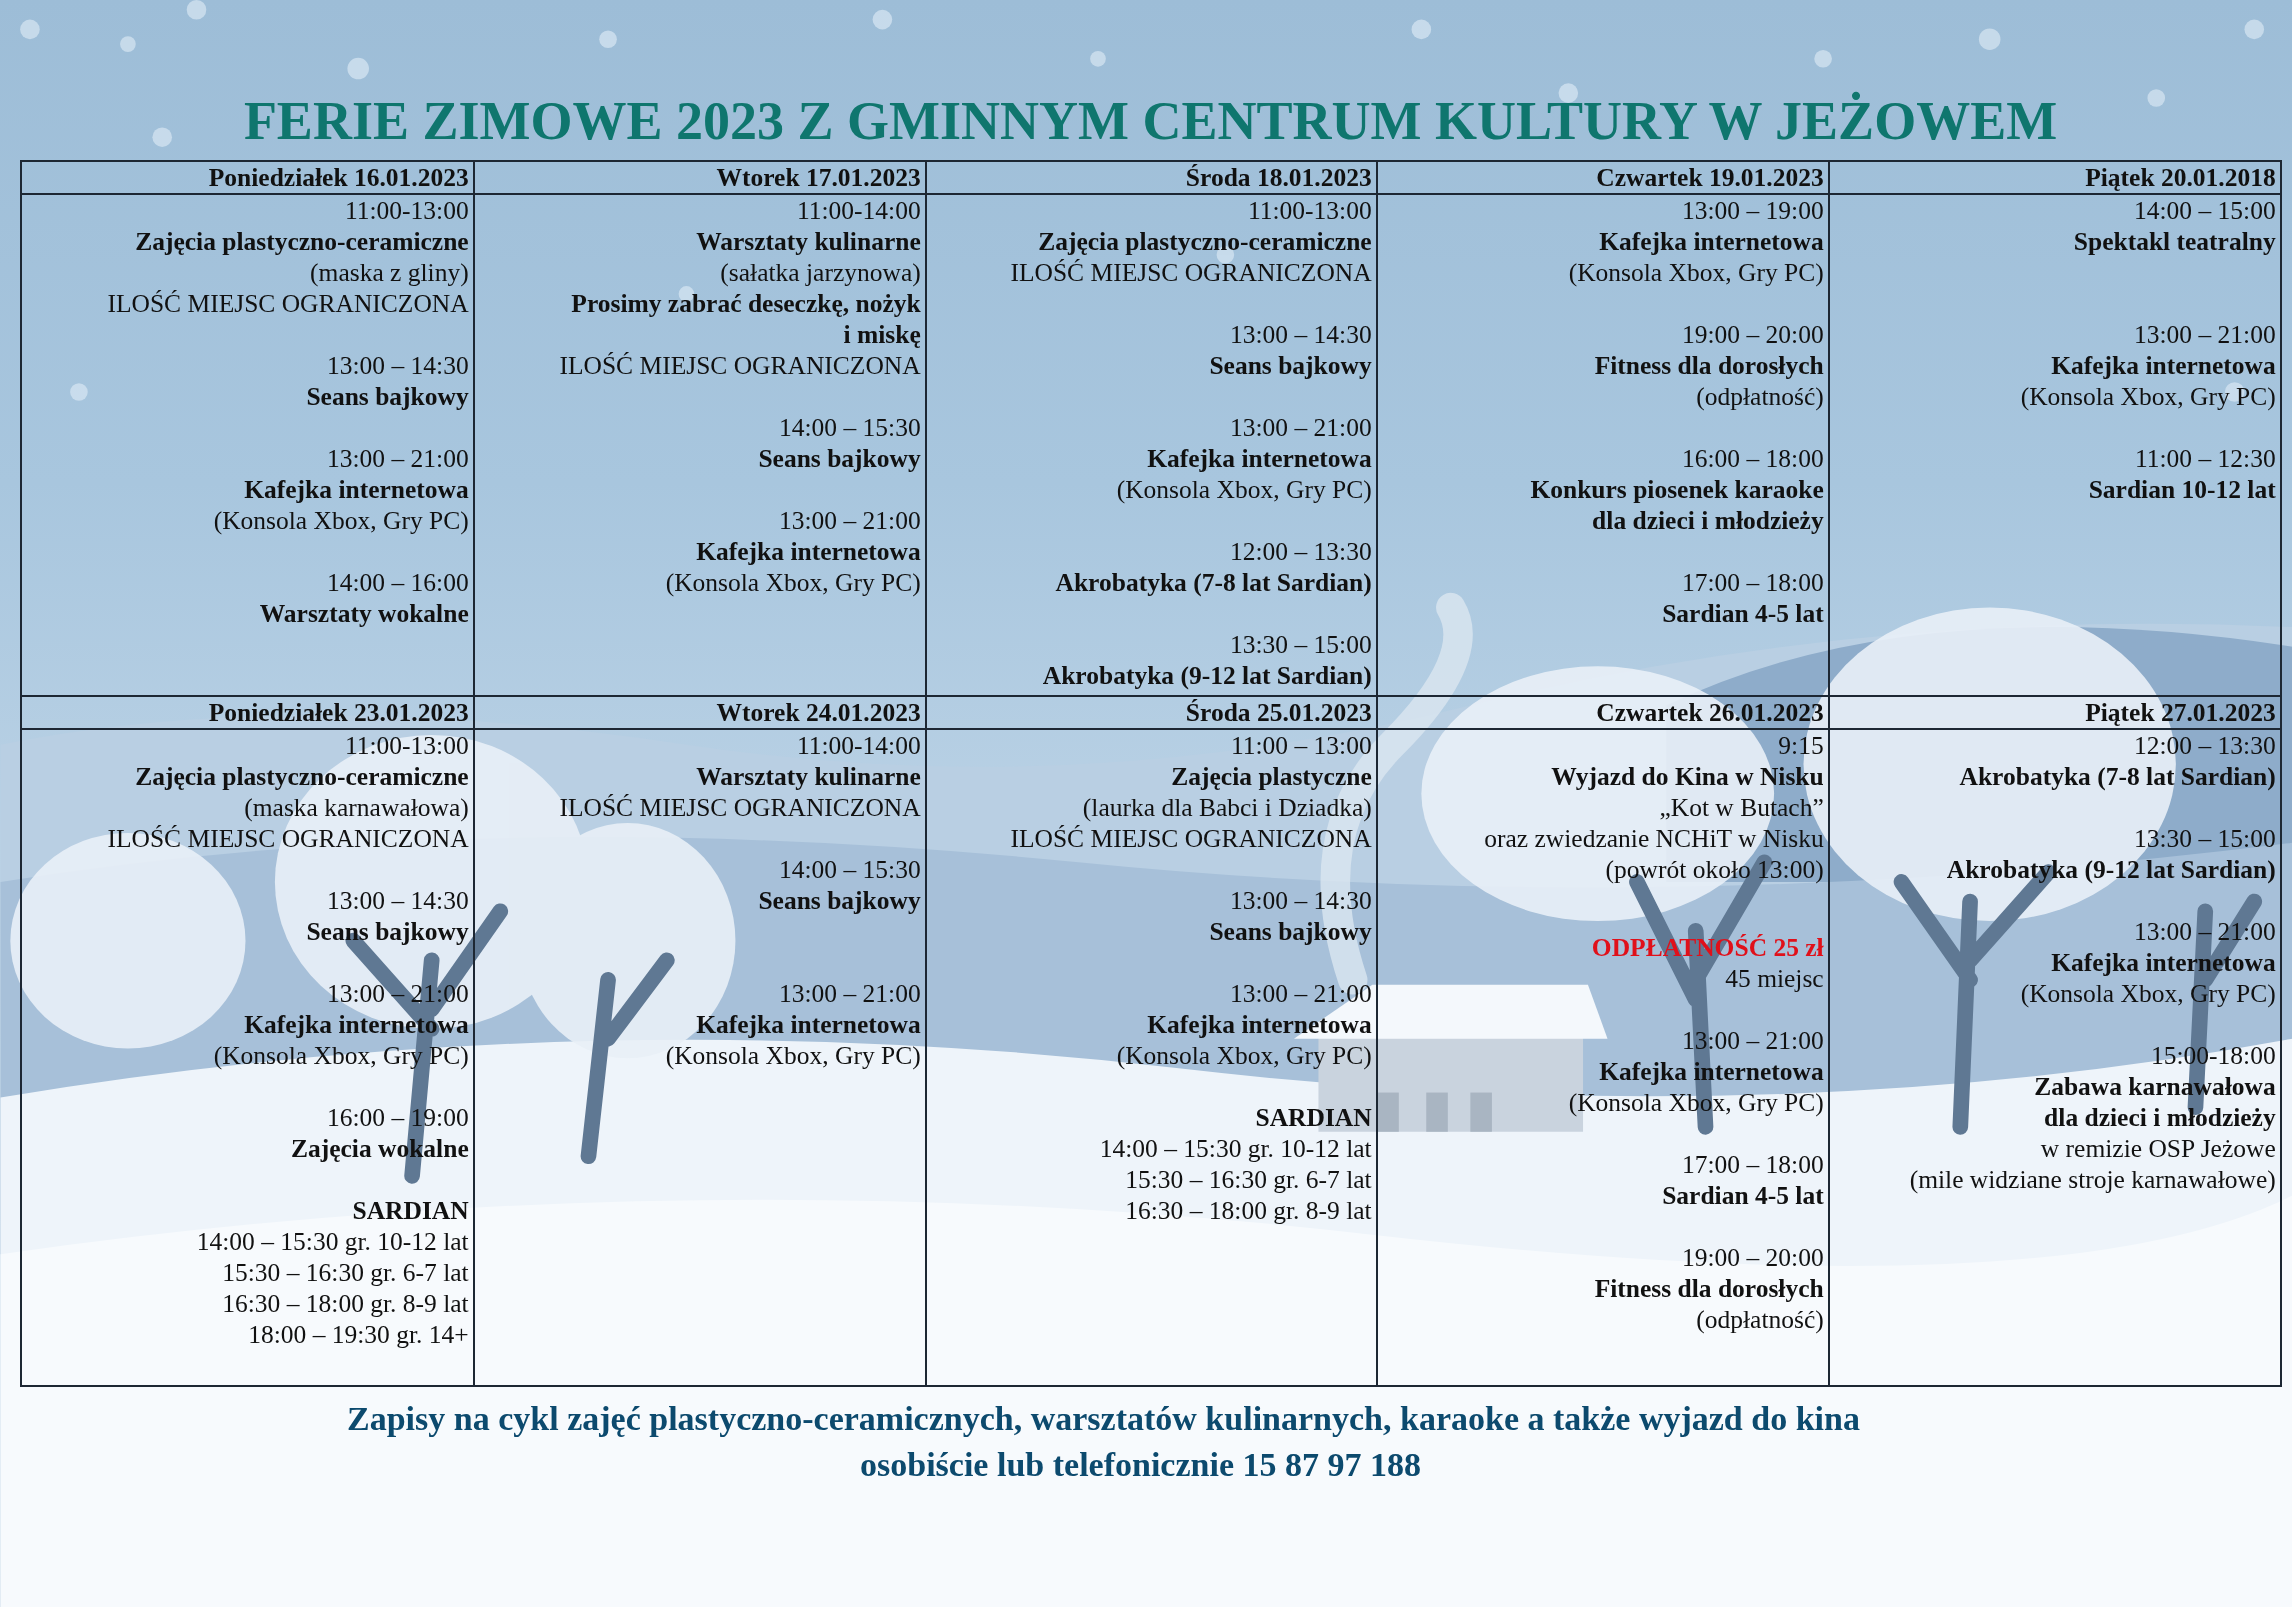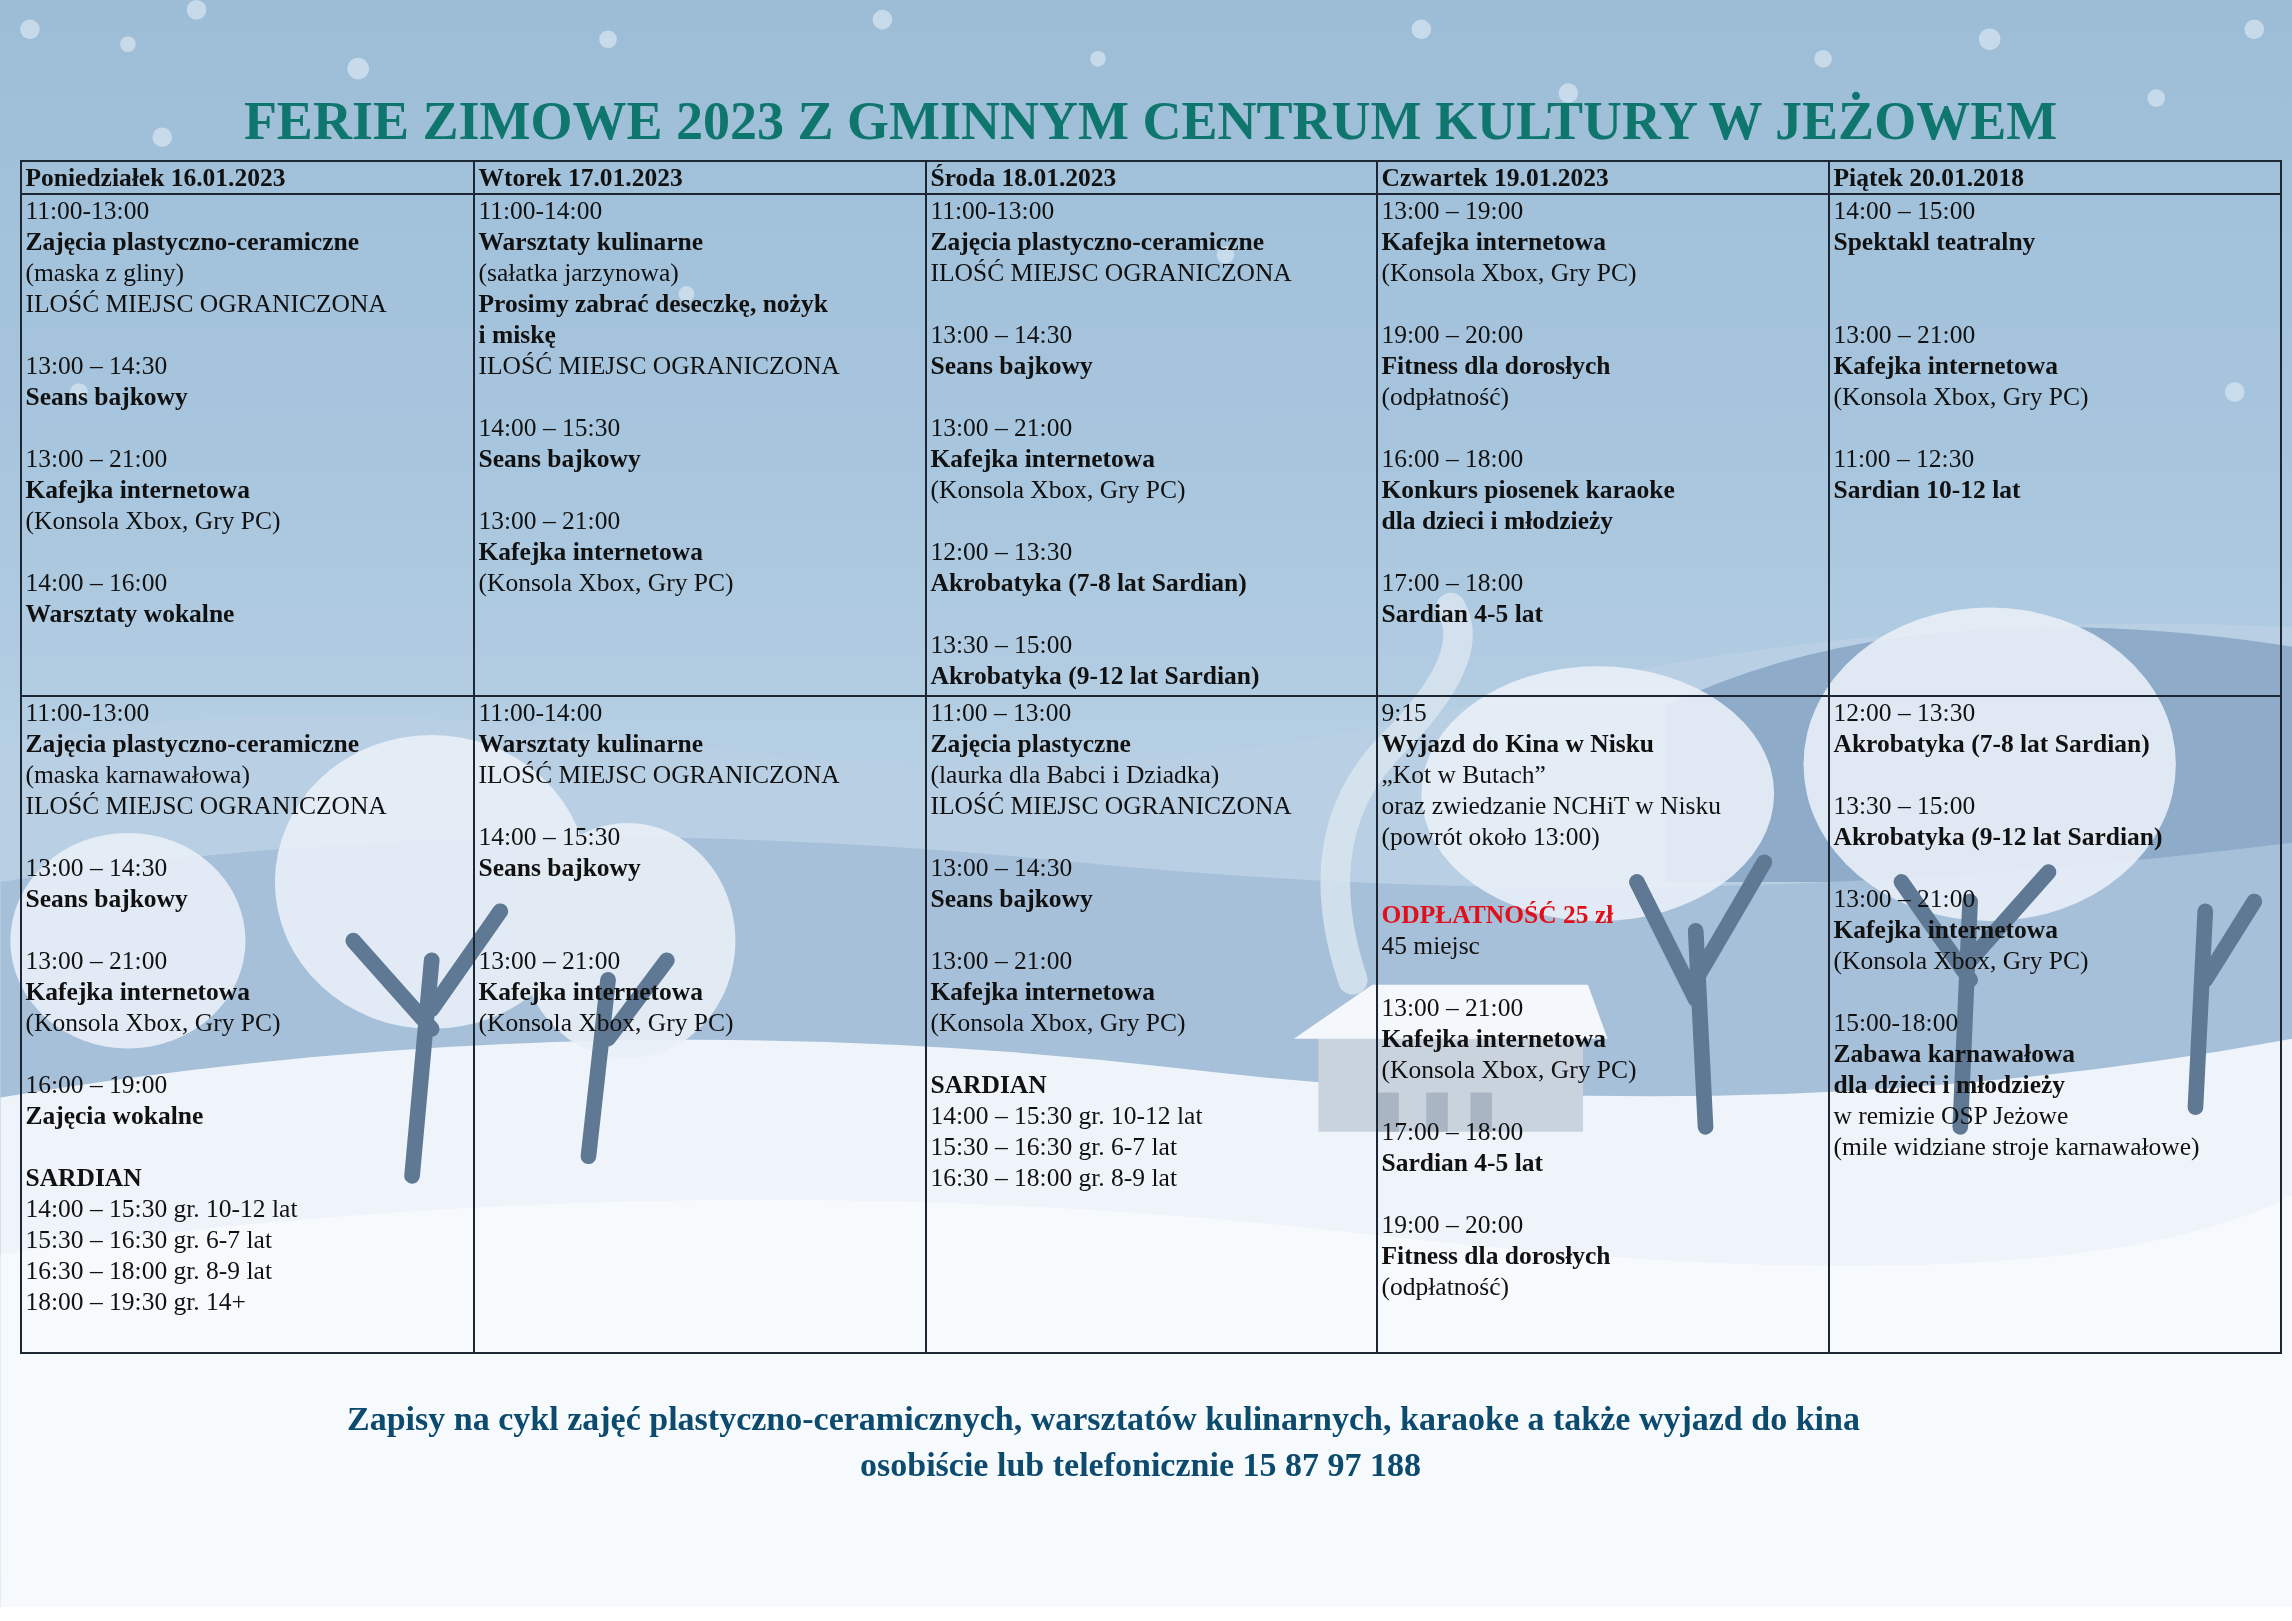--- a/index.html
+++ b/index.html
@@ -17,21 +17,21 @@
   .title {
     position: absolute; left: 4px; width: 2293px; top: 90px;
     text-align: center; color: #0f766e; font-weight: bold;
     font-size: 54px; line-height: 63px; letter-spacing: 0px;
   }
   table.sched {
     position: absolute; left: 19.6px; top: 160px; width: 2259px;
     border-collapse: collapse; table-layout: fixed;
   }
   table.sched td {
-    border: 2px solid #1d2733; vertical-align: top; text-align: left;
+    border: 2px solid #1d2733; vertical-align: top; text-align: right;
     padding: 0 3.9px; color: #111; font-size: 25.5px; line-height: 31px;
   }
   td.dayhead {
     color: #d0101a; font-weight: bold; font-size: 25.5px; line-height: 29px;
     height: 29px; padding: 0;
   }
   tr.week1 td.cell { height: 500px; }
   tr.week2 td.cell { height: 655px; }
   .line { display: block; min-height: 31px; }
   .b { font-weight: bold; }
@@ -192,20 +192,27 @@
           <span class="line"></span>
           <span class="line"></span>
           <span class="line">13:00 – 21:00</span>
           <span class="line b">Kafejka internetowa</span>
           <span class="line">(Konsola Xbox, Gry PC)</span>
           <span class="line"></span>
           <span class="line">11:00 – 12:30</span>
           <span class="line b">Sardian 10-12 lat</span>
         </td>
       </tr>
+      <tr>
+        <td class="dayhead">Poniedziałek 23.01.2023</td>
+        <td class="dayhead">Wtorek 24.01.2023</td>
+        <td class="dayhead">Środa 25.01.2023</td>
+        <td class="dayhead">Czwartek 26.01.2023</td>
+        <td class="dayhead">Piątek 27.01.2023</td>
+      </tr>
       <tr class="week2">
         <td class="cell">
           <span class="line">11:00-13:00</span>
           <span class="line b">Zajęcia plastyczno-ceramiczne</span>
           <span class="line">(maska karnawałowa)</span>
           <span class="line">ILOŚĆ MIEJSC OGRANICZONA</span>
           <span class="line"></span>
           <span class="line">13:00 – 14:30</span>
           <span class="line b">Seans bajkowy</span>
           <span class="line"></span>

